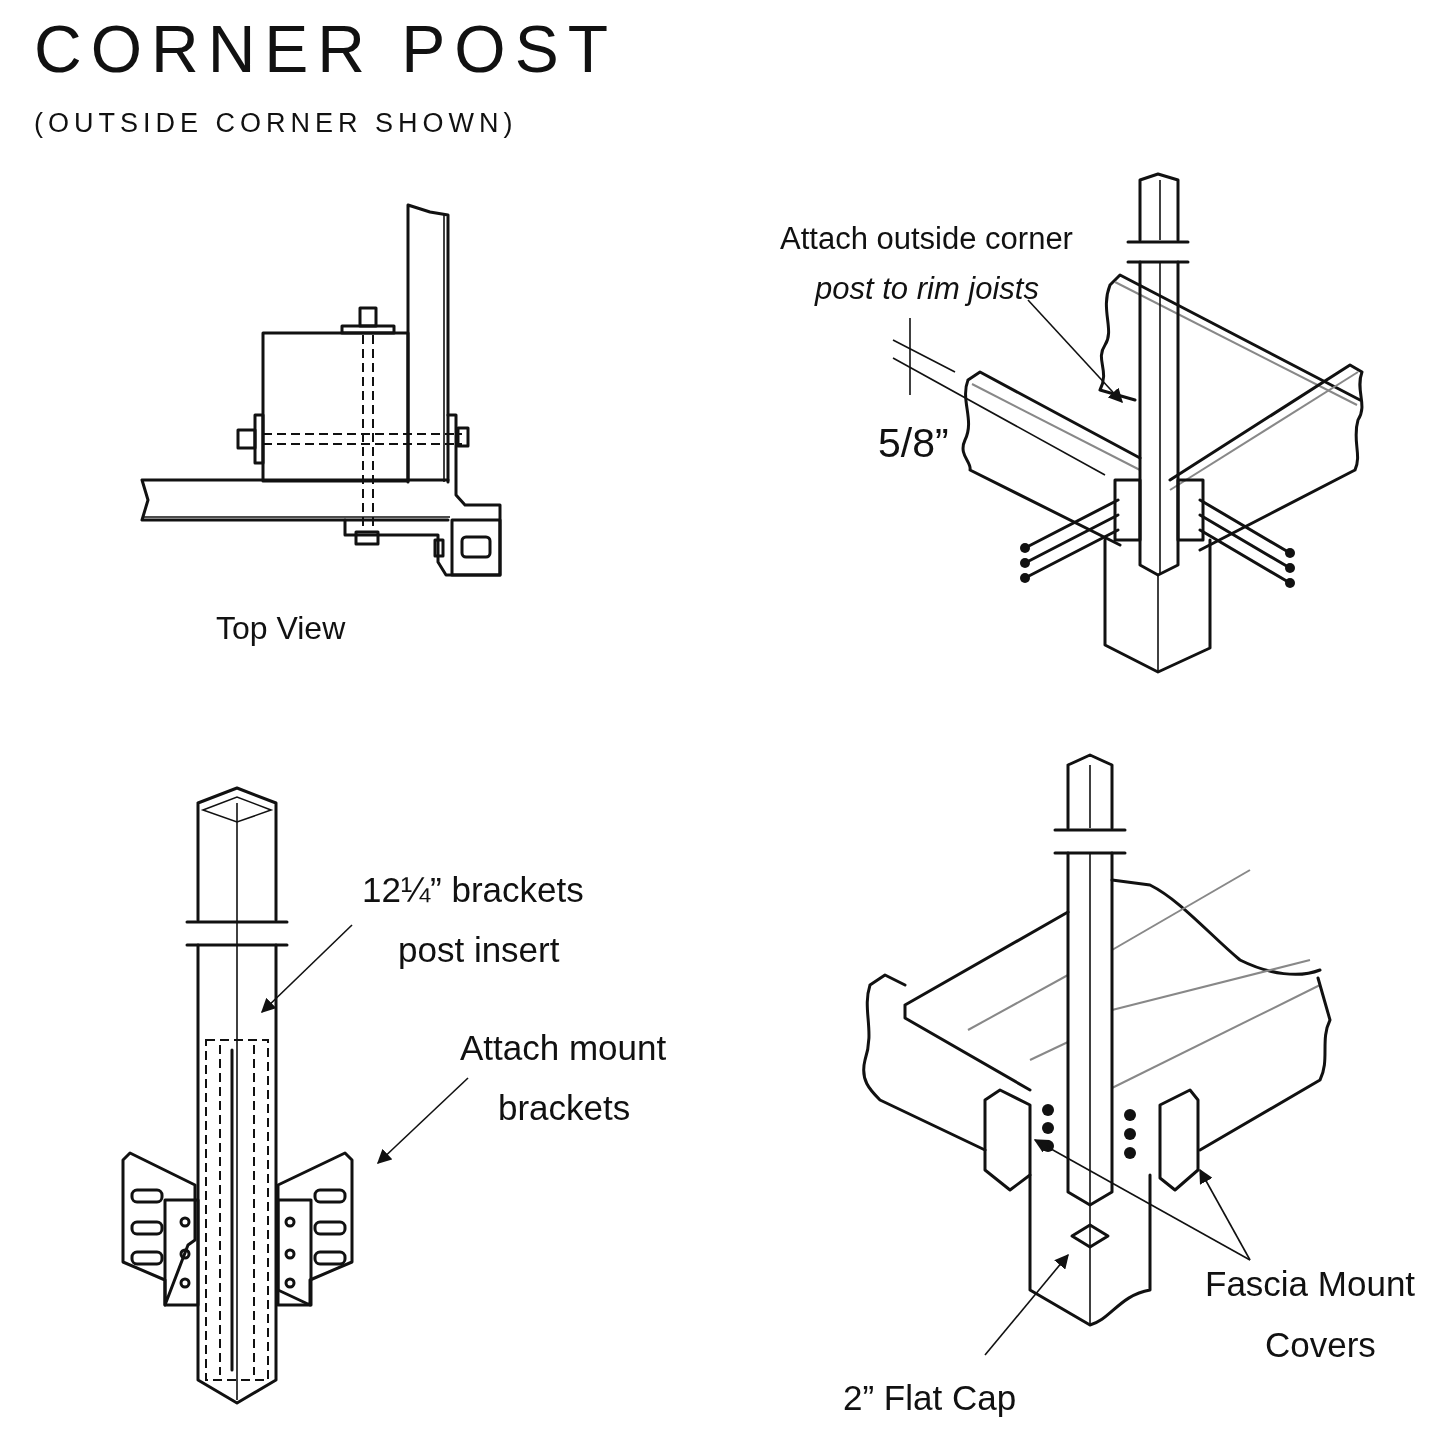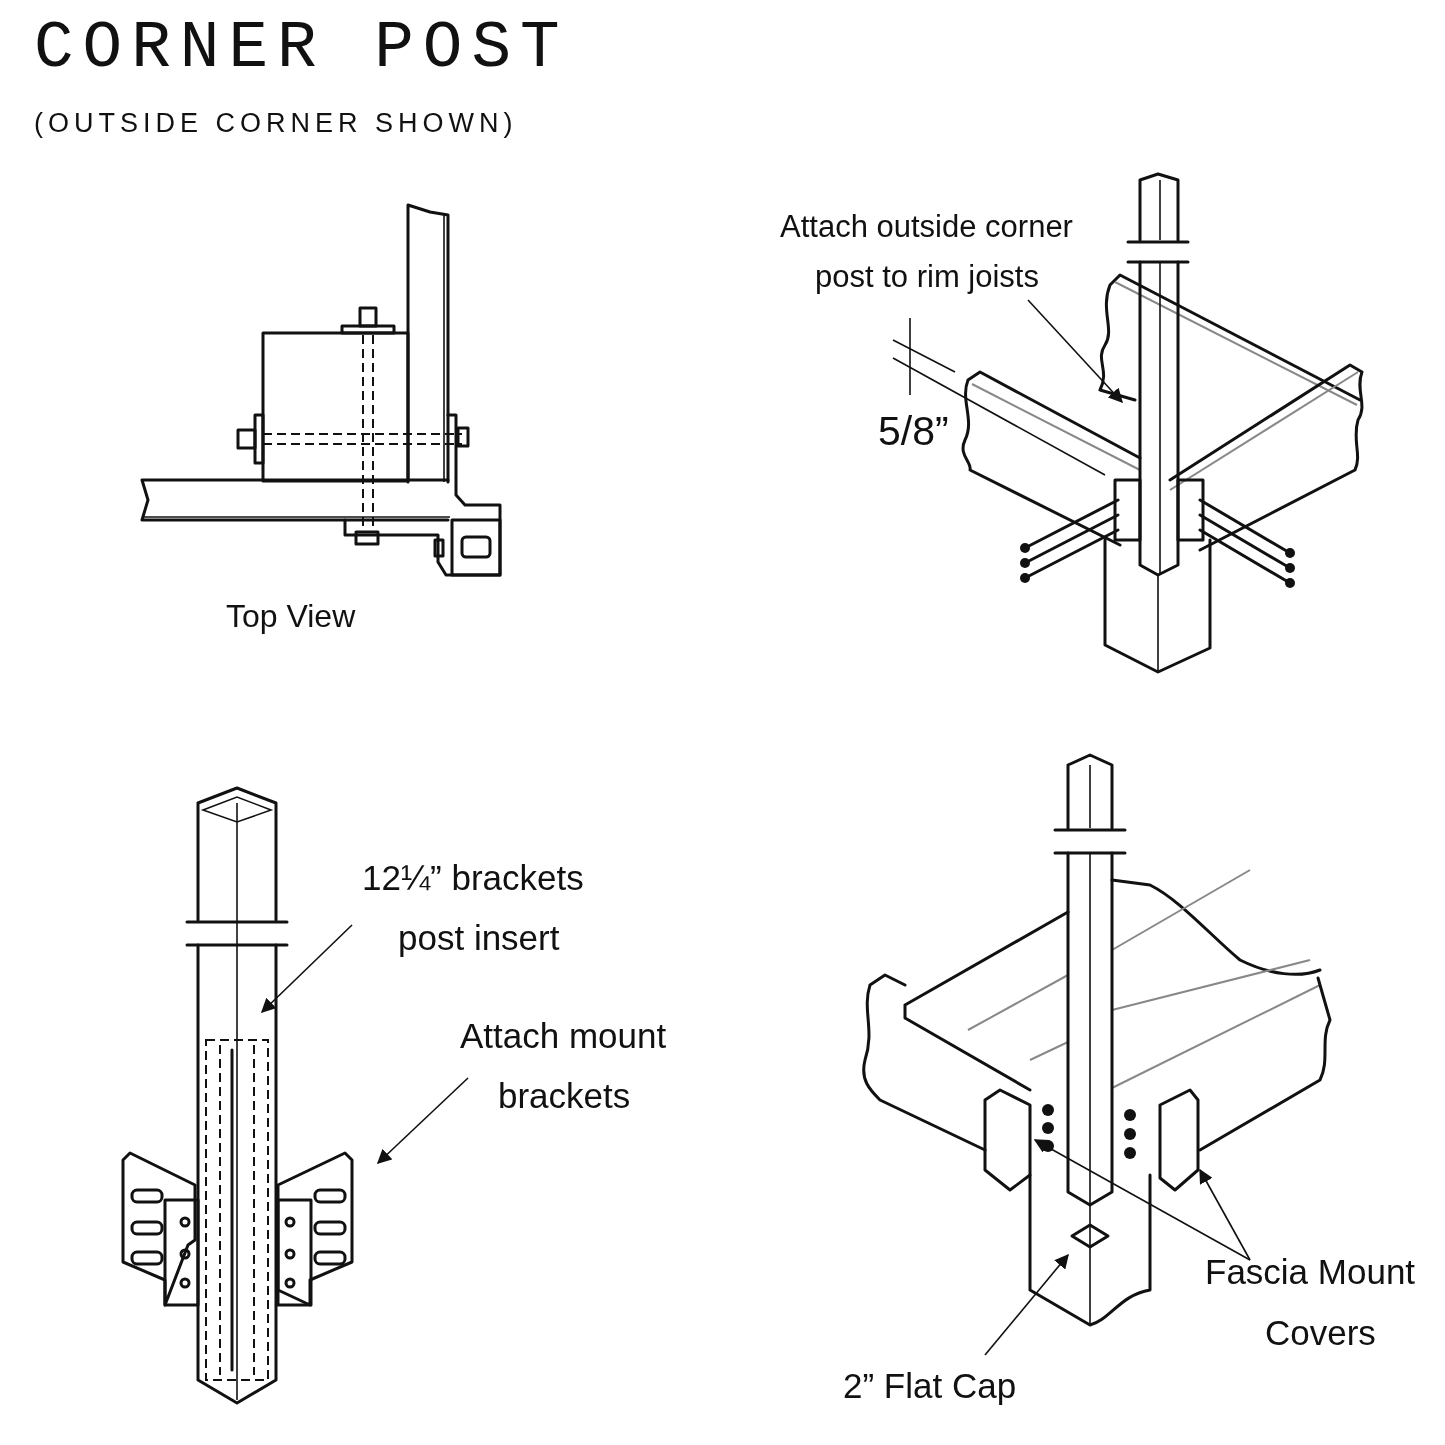--- a/index.html
+++ b/index.html
@@ -1,22 +1,22 @@
 <!DOCTYPE html>
 <html><head>
   <meta charset="utf-8">
   <style>
     html, body { margin: 0; padding: 0; background: #ffffff; }
     body { width: 1445px; height: 1445px; position: relative; overflow: hidden;
            font-family: "Liberation Sans", "DejaVu Sans", sans-serif; color: #111; }
     .title { position: absolute; left: 34px; top: 16px; font-size: 66px; letter-spacing: 9px;
-             font-weight: 400; line-height: 1; font-family: Liberation Mono, monospace; }
+             font-weight: 400; line-height: 1; }
     .subtitle { position: absolute; left: 34px; top: 110px; font-size: 27px; letter-spacing: 5px;
                 line-height: 1; }
-    .label { position: absolute; font-size: 32px; line-height: 1.0; text-align: center; white-space: nowrap; }
+    .label { position: absolute; font-size: 32px; line-height: 1.0; text-align: center; white-space: nowrap; margin-top: 12px; }
     svg.art { position: absolute; left: 0; top: 0; width: 1445px; height: 1445px; }
     svg.art .s { fill: none; stroke: #111; stroke-width: 3; stroke-linejoin: round; stroke-linecap: round; }
     svg.art .t { fill: none; stroke: #111; stroke-width: 1.6; }
     svg.art .d { fill: none; stroke: #111; stroke-width: 2; stroke-dasharray: 9 5; }
     svg.art .k { fill: #111; stroke: none; }
     svg.art .g { fill: none; stroke: #888; stroke-width: 2; }
   </style>
 </head>
 <body>
 
@@ -178,24 +178,24 @@
     <line class="t" x1="1090" y1="1205" x2="1090" y2="1325"></line>
 
     <path class="s" d="M1072,1236 L1090,1225 L1108,1236 L1090,1247 z"></path>
 
     <line class="t" x1="1250" y1="1260" x2="1035" y2="1140" marker-end="url(#ah)"></line>
     <line class="t" x1="1250" y1="1260" x2="1200" y2="1170" marker-end="url(#ah)"></line>
     <line class="t" x1="985" y1="1355" x2="1068" y2="1255" marker-end="url(#ah)"></line>
   </g>
 </svg>
 
-<div class="label" style="left:226px; top:600px;">Top View</div>
+<div class="label" style="left:216px; top:600px;">Top View</div>
 
 <div class="label" style="left:780px; top:211px; font-size:31px;">Attach outside corner</div>
-<div class="label" style="left:815px; top:261px; font-size:31px;">post to rim joists</div>
+<div class="label" style="left:815px; top:261px; font-size:31px;font-style:italic;">post to rim joists</div>
 <div class="label" style="left:878px; top:411px; font-size:41px;">5/8”</div>
 
 <div class="label" style="left:362px; top:860px; font-size:35px;">12¼” brackets</div>
 <div class="label" style="left:398px; top:920px; font-size:35px;">post insert</div>
 <div class="label" style="left:460px; top:1018px; font-size:35px;">Attach mount</div>
 <div class="label" style="left:498px; top:1078px; font-size:35px;">brackets</div>
 
 <div class="label" style="left:1205px; top:1254px; font-size:35px;">Fascia Mount</div>
 <div class="label" style="left:1265px; top:1315px; font-size:35px;">Covers</div>
 <div class="label" style="left:843px; top:1368px; font-size:35px;">2” Flat Cap</div>

